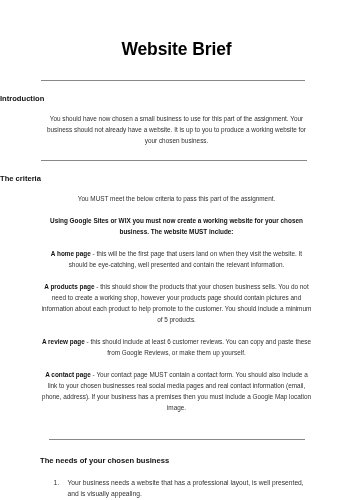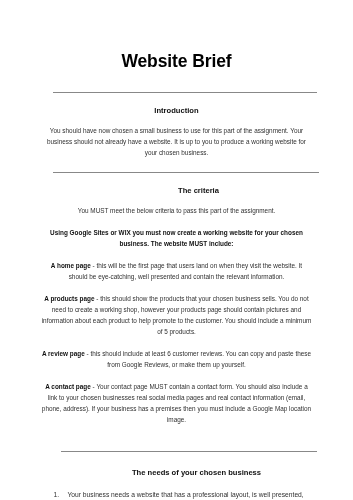--- a/index.html
+++ b/index.html
@@ -13,21 +13,21 @@
     font-family: "Liberation Sans", sans-serif;
     color: #202020;
     overflow: hidden;
   }
 
   .page {
     width: 353px;
     height: 500px;
     background: #ffffff;
     box-sizing: border-box;
-    padding: 12px;
+    padding: 0;
     position: relative;
   }
 
   .doc-title {
     text-align: center;
     font-size: 17.5px;
     font-weight: bold;
     color: #000000;
     letter-spacing: -0.1px;
     margin: 0;
@@ -51,29 +51,29 @@
     margin-top: 13.5px;
     margin-left: 41px;
   }
   .rule-3 {
     width: 256px;
     margin-top: 26px;
     margin-left: 49px;
   }
 
   .section-head {
-    text-align: center;
+    text-align: left;
     font-size: 7.6px;
     font-weight: bold;
     color: #111111;
     margin: 0;
     line-height: 1.3;
   }
   .head-intro { padding-top: 13px; }
-  .head-criteria { padding-top: 13px; margin-left: 44px; }
+  .head-criteria { padding-top: 13px; }
   .head-needs { padding-top: 16px; margin-left: 40px; }
 
   .body-block {
     width: 270px;
     margin: 0 auto;
     text-align: center;
     font-size: 6.4px;
     line-height: 1.72;
     color: #303030;
   }

